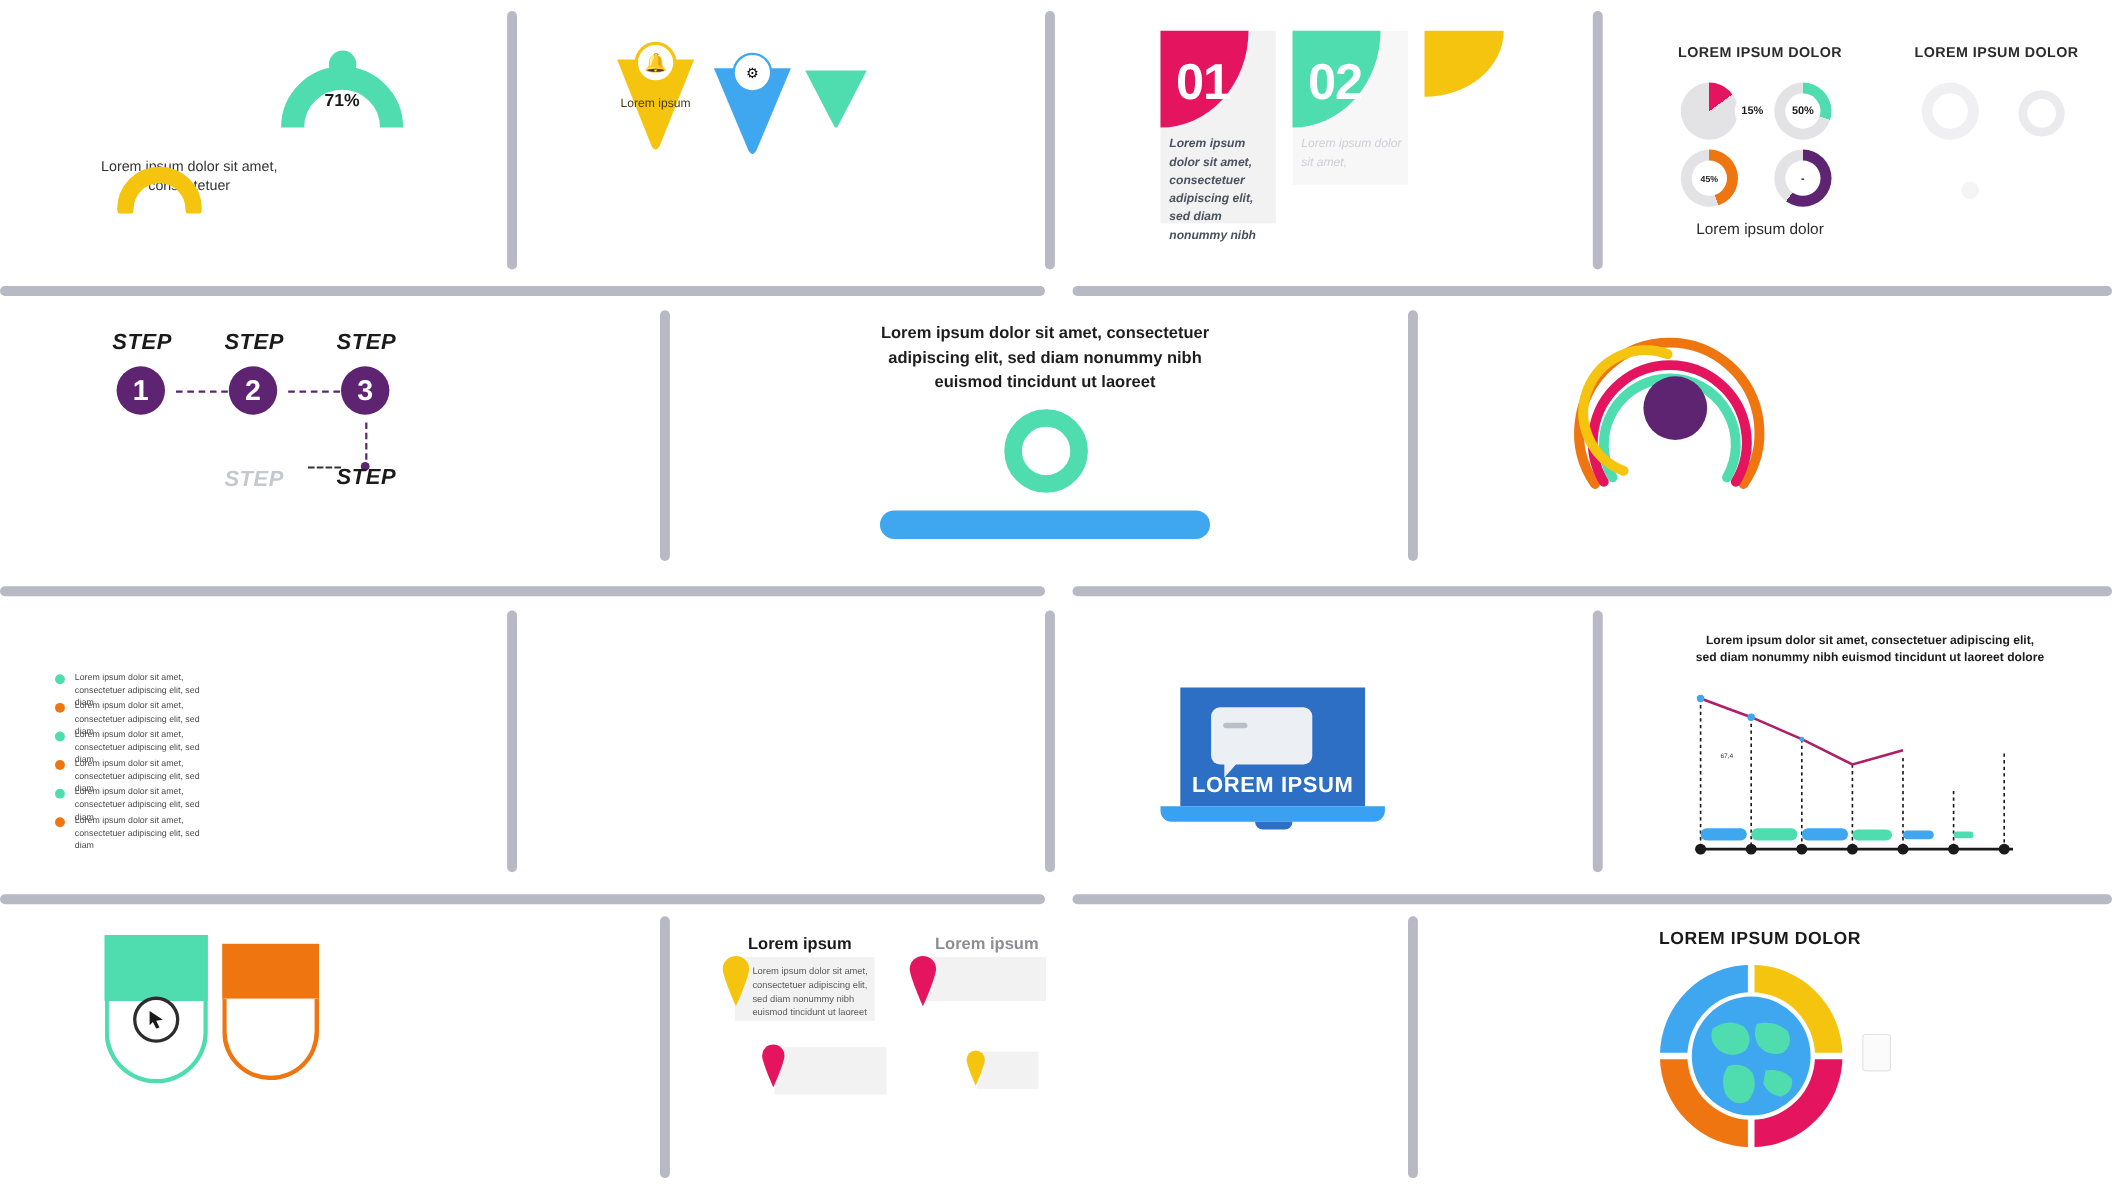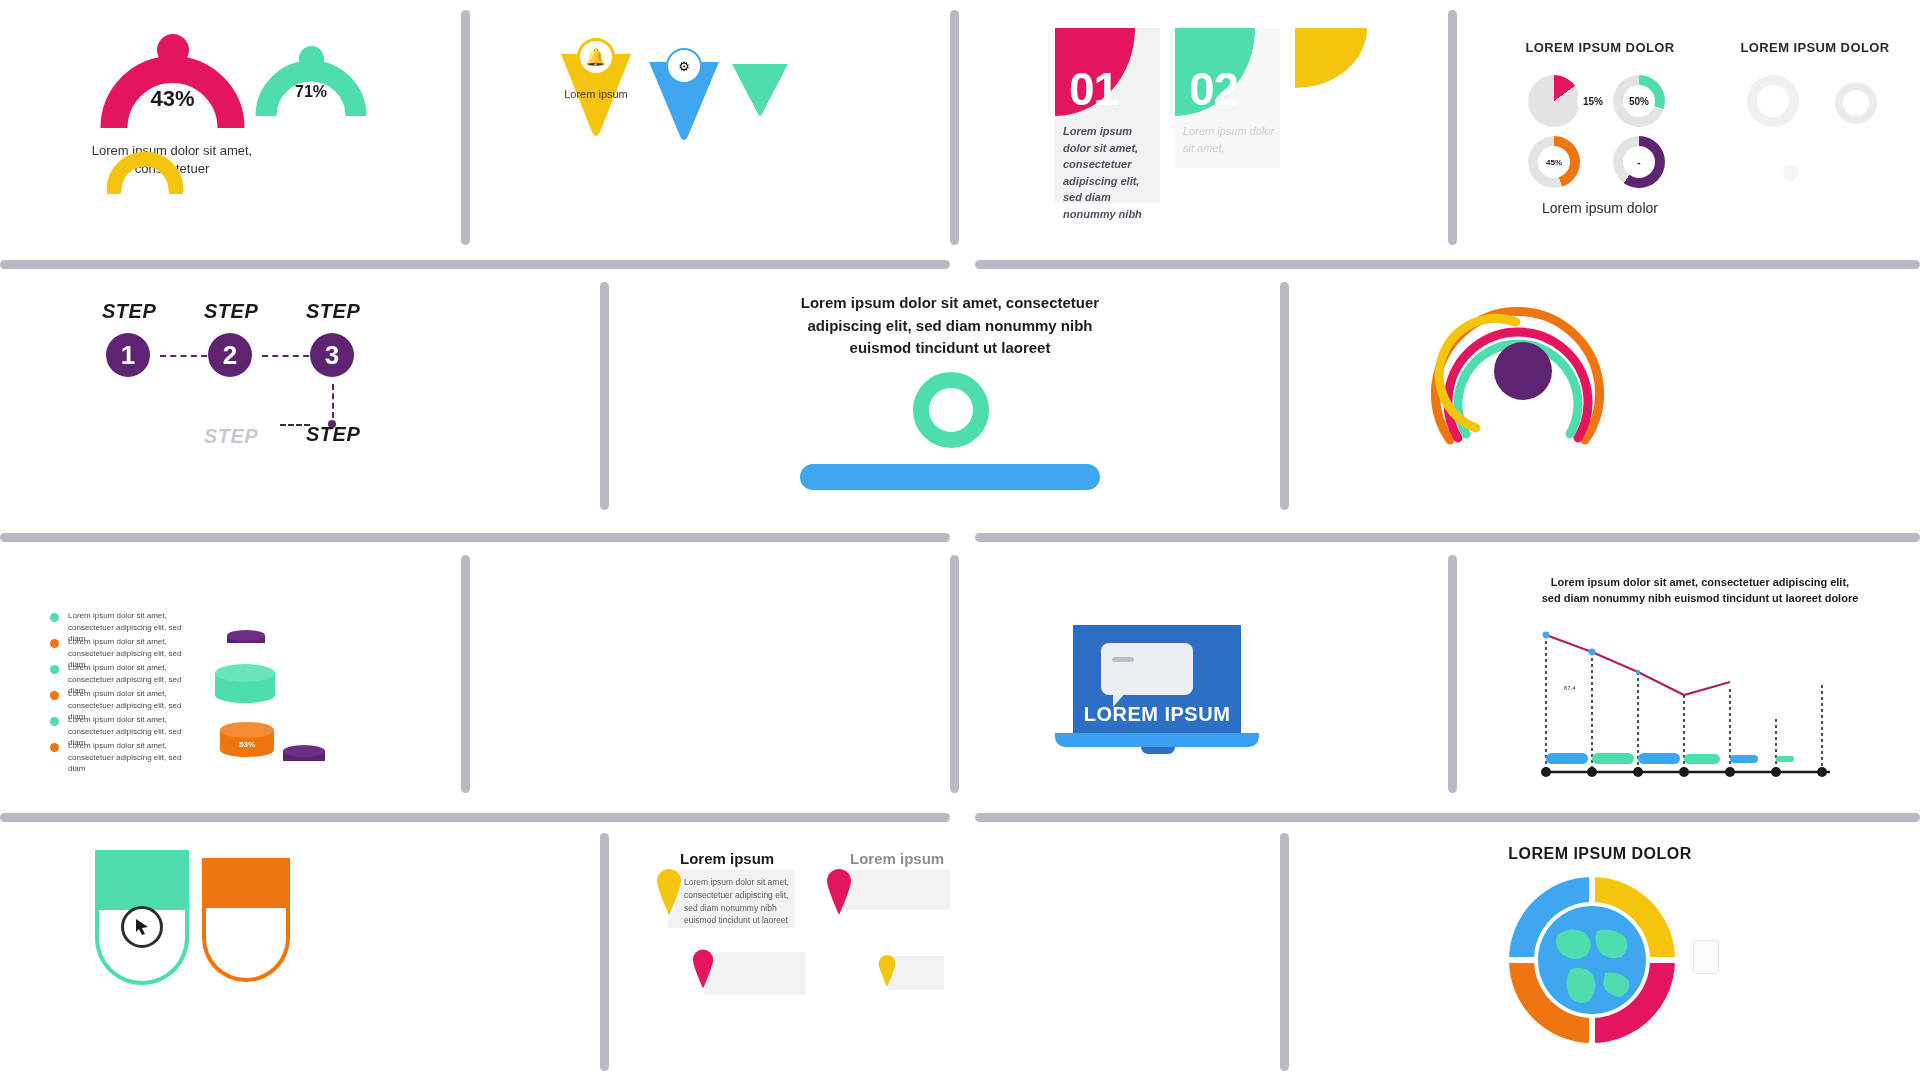--- a/index.html
+++ b/index.html
@@ -43,21 +43,21 @@
 
   
   .ncard { position: absolute; }
   .ncard-body {
     position: absolute; left: 0; top: 0;
     background: #f2f2f2;
   }
   .ncard-head {
     position: absolute; left: 0; top: 0;
     border-radius: 0 0 100% 0;
-    display: flex; align-items: flex-end; justify-content: flex-start;
+    display: flex; align-items: center; justify-content: flex-start;
   }
   .ncard-num {
     font-size: 46px; font-weight: bold; color: #ffffff;
     font-family: "Liberation Sans", sans-serif;
     margin: 4px 0 0 14px; letter-spacing: -1px;
   }
   .ncard-text {
     position: absolute; font-style: italic; font-weight: bold;
     font-size: 11px; line-height: 1.5; color: #4a5160;
   }
@@ -207,27 +207,20 @@
   <div class="vsep" style="left:600px;  top:282px; height:228px;"></div>
   <div class="vsep" style="left:1280px; top:282px; height:228px;"></div>
   <div class="vsep" style="left:461px;  top:555px; height:238px;"></div>
   <div class="vsep" style="left:950px;  top:555px; height:238px;"></div>
   <div class="vsep" style="left:1448px; top:555px; height:238px;"></div>
   <div class="vsep" style="left:600px;  top:833px; height:238px;"></div>
   <div class="vsep" style="left:1280px; top:833px; height:238px;"></div>
 
   <div class="cell" style="left:60px; top:20px; width:380px; height:215px;">
 
-    <div class="gauge" style="left:40px; top:20px; width:145px; height:90px;">
-      <svg width="145" height="92" viewBox="0 0 145 92">
-        <path d="M 14 88 A 58 58 0 0 1 131 88" fill="none" stroke="#e4145f" stroke-width="27"></path>
-      </svg>
-      <div class="gauge-knob" style="left:57px; top:-6px; width:32px; height:32px; background:#e4145f;"></div>
-      <div class="gauge-val" style="top:46px; font-size:22px;">43%</div>
-    </div>
     <div class="gauge-label" style="left:2px; top:122px; width:220px;">Lorem ipsum dolor sit amet, consectetuer</div>
 
     <div class="gauge" style="left:195px; top:30px; width:112px; height:68px;">
       <svg width="112" height="70" viewBox="0 0 112 70">
         <path d="M 11 66 A 45 45 0 0 1 101 66" fill="none" stroke="#4fdcae" stroke-width="21"></path>
       </svg>
       <div class="gauge-knob" style="left:44px; top:-4px; width:25px; height:25px; background:#4fdcae;"></div>
       <div class="gauge-val" style="top:33px; font-size:16px;">71%</div>
     </div>
 
@@ -381,43 +374,20 @@
     <div class="legend-item" style="left:0; top:104px; width:150px;">
       <span class="legend-dot" style="background:#4fdcae;"></span>
       <span class="legend-text">Lorem ipsum dolor sit amet, consectetuer adipiscing elit, sed diam</span>
     </div>
     <div class="legend-item" style="left:0; top:130px; width:150px;">
       <span class="legend-dot" style="background:#ef7510;"></span>
       <span class="legend-text">Lorem ipsum dolor sit amet, consectetuer adipiscing elit, sed diam</span>
     </div>
   </div>
 
-  <div class="cell" style="left:215px; top:620px; width:130px; height:160px;">
-
-    <div class="cyl" style="left:12px; top:10px; width:38px; height:16px;">
-      <div class="cyl-body" style="top:5px; width:38px; height:8px; background:#5e2472;"></div>
-      <div class="cyl-top" style="width:38px; height:11px; background:#6d2f85;"></div>
-    </div>
-
-    <div class="cyl" style="left:0; top:44px; width:60px; height:46px;">
-      <div class="cyl-body" style="top:9px; width:60px; height:30px; background:#4fdcae; border-radius:0 0 50% 50%/0 0 26% 26%;"></div>
-      <div class="cyl-top" style="width:60px; height:18px; background:#6ae4bd;"></div>
-    </div>
-
-    <div class="cyl" style="left:5px; top:102px; width:54px; height:42px;">
-      <div class="cyl-body" style="top:8px; width:54px; height:27px; background:#ef7510; border-radius:0 0 50% 50%/0 0 26% 26%;"></div>
-      <div class="cyl-top" style="width:54px; height:16px; background:#f58b34;"></div>
-      <div class="cyl-pct" style="top:18px;">53%</div>
-    </div>
-
-    <div class="cyl" style="left:68px; top:125px; width:42px; height:20px;">
-      <div class="cyl-body" style="top:6px; width:42px; height:10px; background:#5e2472;"></div>
-      <div class="cyl-top" style="width:42px; height:12px; background:#6d2f85;"></div>
-    </div>
-  </div>
 
 
   <div class="cell" style="left:1055px; top:625px; width:240px; height:160px;">
     <div class="laptop-screen" style="left:18px; top:0; width:168px; height:108px;"></div>
     <div class="bubble" style="left:46px; top:18px; width:92px; height:52px;"></div>
     <svg class="bubble-tail" style="left:58px; top:66px;" width="22" height="20" viewBox="0 0 22 20">
       <path d="M 0 0 L 20 0 L 4 19 Z" fill="#eceff3"></path>
     </svg>
     <div class="bubble-line" style="left:57px; top:32px; width:22px; height:5px;"></div>
     <div class="laptop-text" style="left:18px; top:78px; width:168px;">LOREM IPSUM</div>

